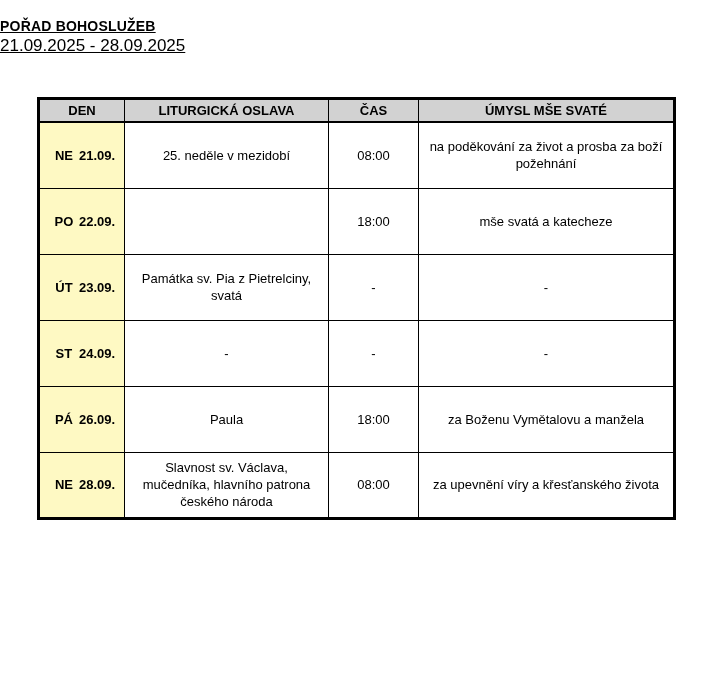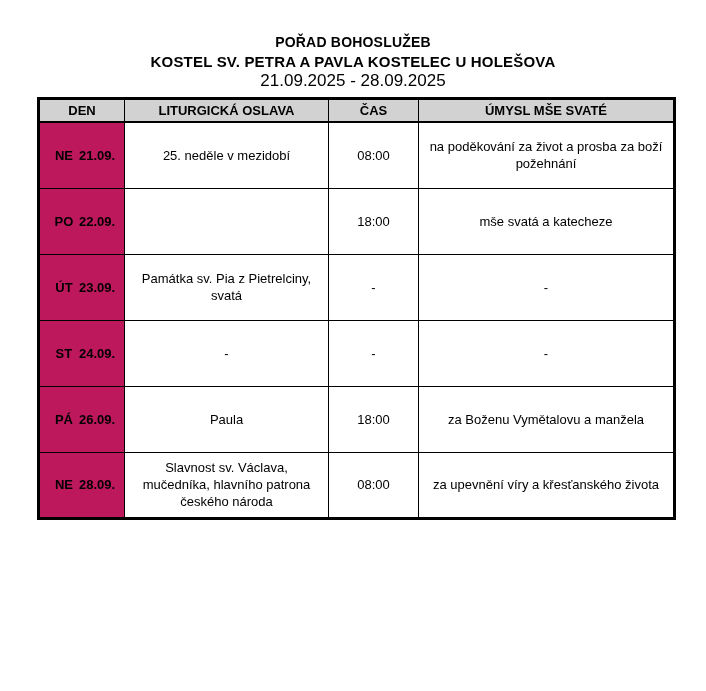--- a/index.html
+++ b/index.html
@@ -10,22 +10,22 @@
     color: #000000;
   }
   .page {
     position: relative;
     width: 706px;
     height: 691px;
     background: #ffffff;
     overflow: hidden;
   }
   .doc-header {
-    padding-top: 33px;
-    text-align: center;
+    padding-top: 17px;
+    text-decoration: underline;
   }
   .doc-title {
     font-size: 14px;
     font-weight: bold;
     line-height: 19px;
     letter-spacing: 0.2px;
   }
   .doc-subtitle {
     font-size: 15px;
     font-weight: bold;
@@ -62,21 +62,21 @@
   table.schedule thead th {
     background: #d2d2d2;
     font-weight: bold;
     font-size: 13px;
     border-bottom: 2px solid #000000;
   }
   table.schedule tbody tr {
     height: 66px;
   }
   td.day-cell {
-    background: #be185d;
+    background: #fef9c3;
     font-weight: bold;
     font-size: 13.5px;
     text-align: left;
     padding-left: 7px;
     white-space: nowrap;
   }
   .day-abbr {
     display: inline-block;
     width: 30px;
   }
@@ -85,21 +85,20 @@
     padding: 2px 3px;
   }
 </style>
 </head>
 <body>
 
 <div class="page">
 
   <div class="doc-header">
     <div class="doc-title">POŘAD BOHOSLUŽEB</div>
-    <div class="doc-subtitle">KOSTEL SV. PETRA A PAVLA KOSTELEC U HOLEŠOVA</div>
     <div class="doc-daterange">21.09.2025 - 28.09.2025</div>
   </div>
 
   <table class="schedule">
     <colgroup>
       <col style="width:86px">
       <col style="width:204px">
       <col style="width:90px">
       <col style="width:256px">
     </colgroup>

